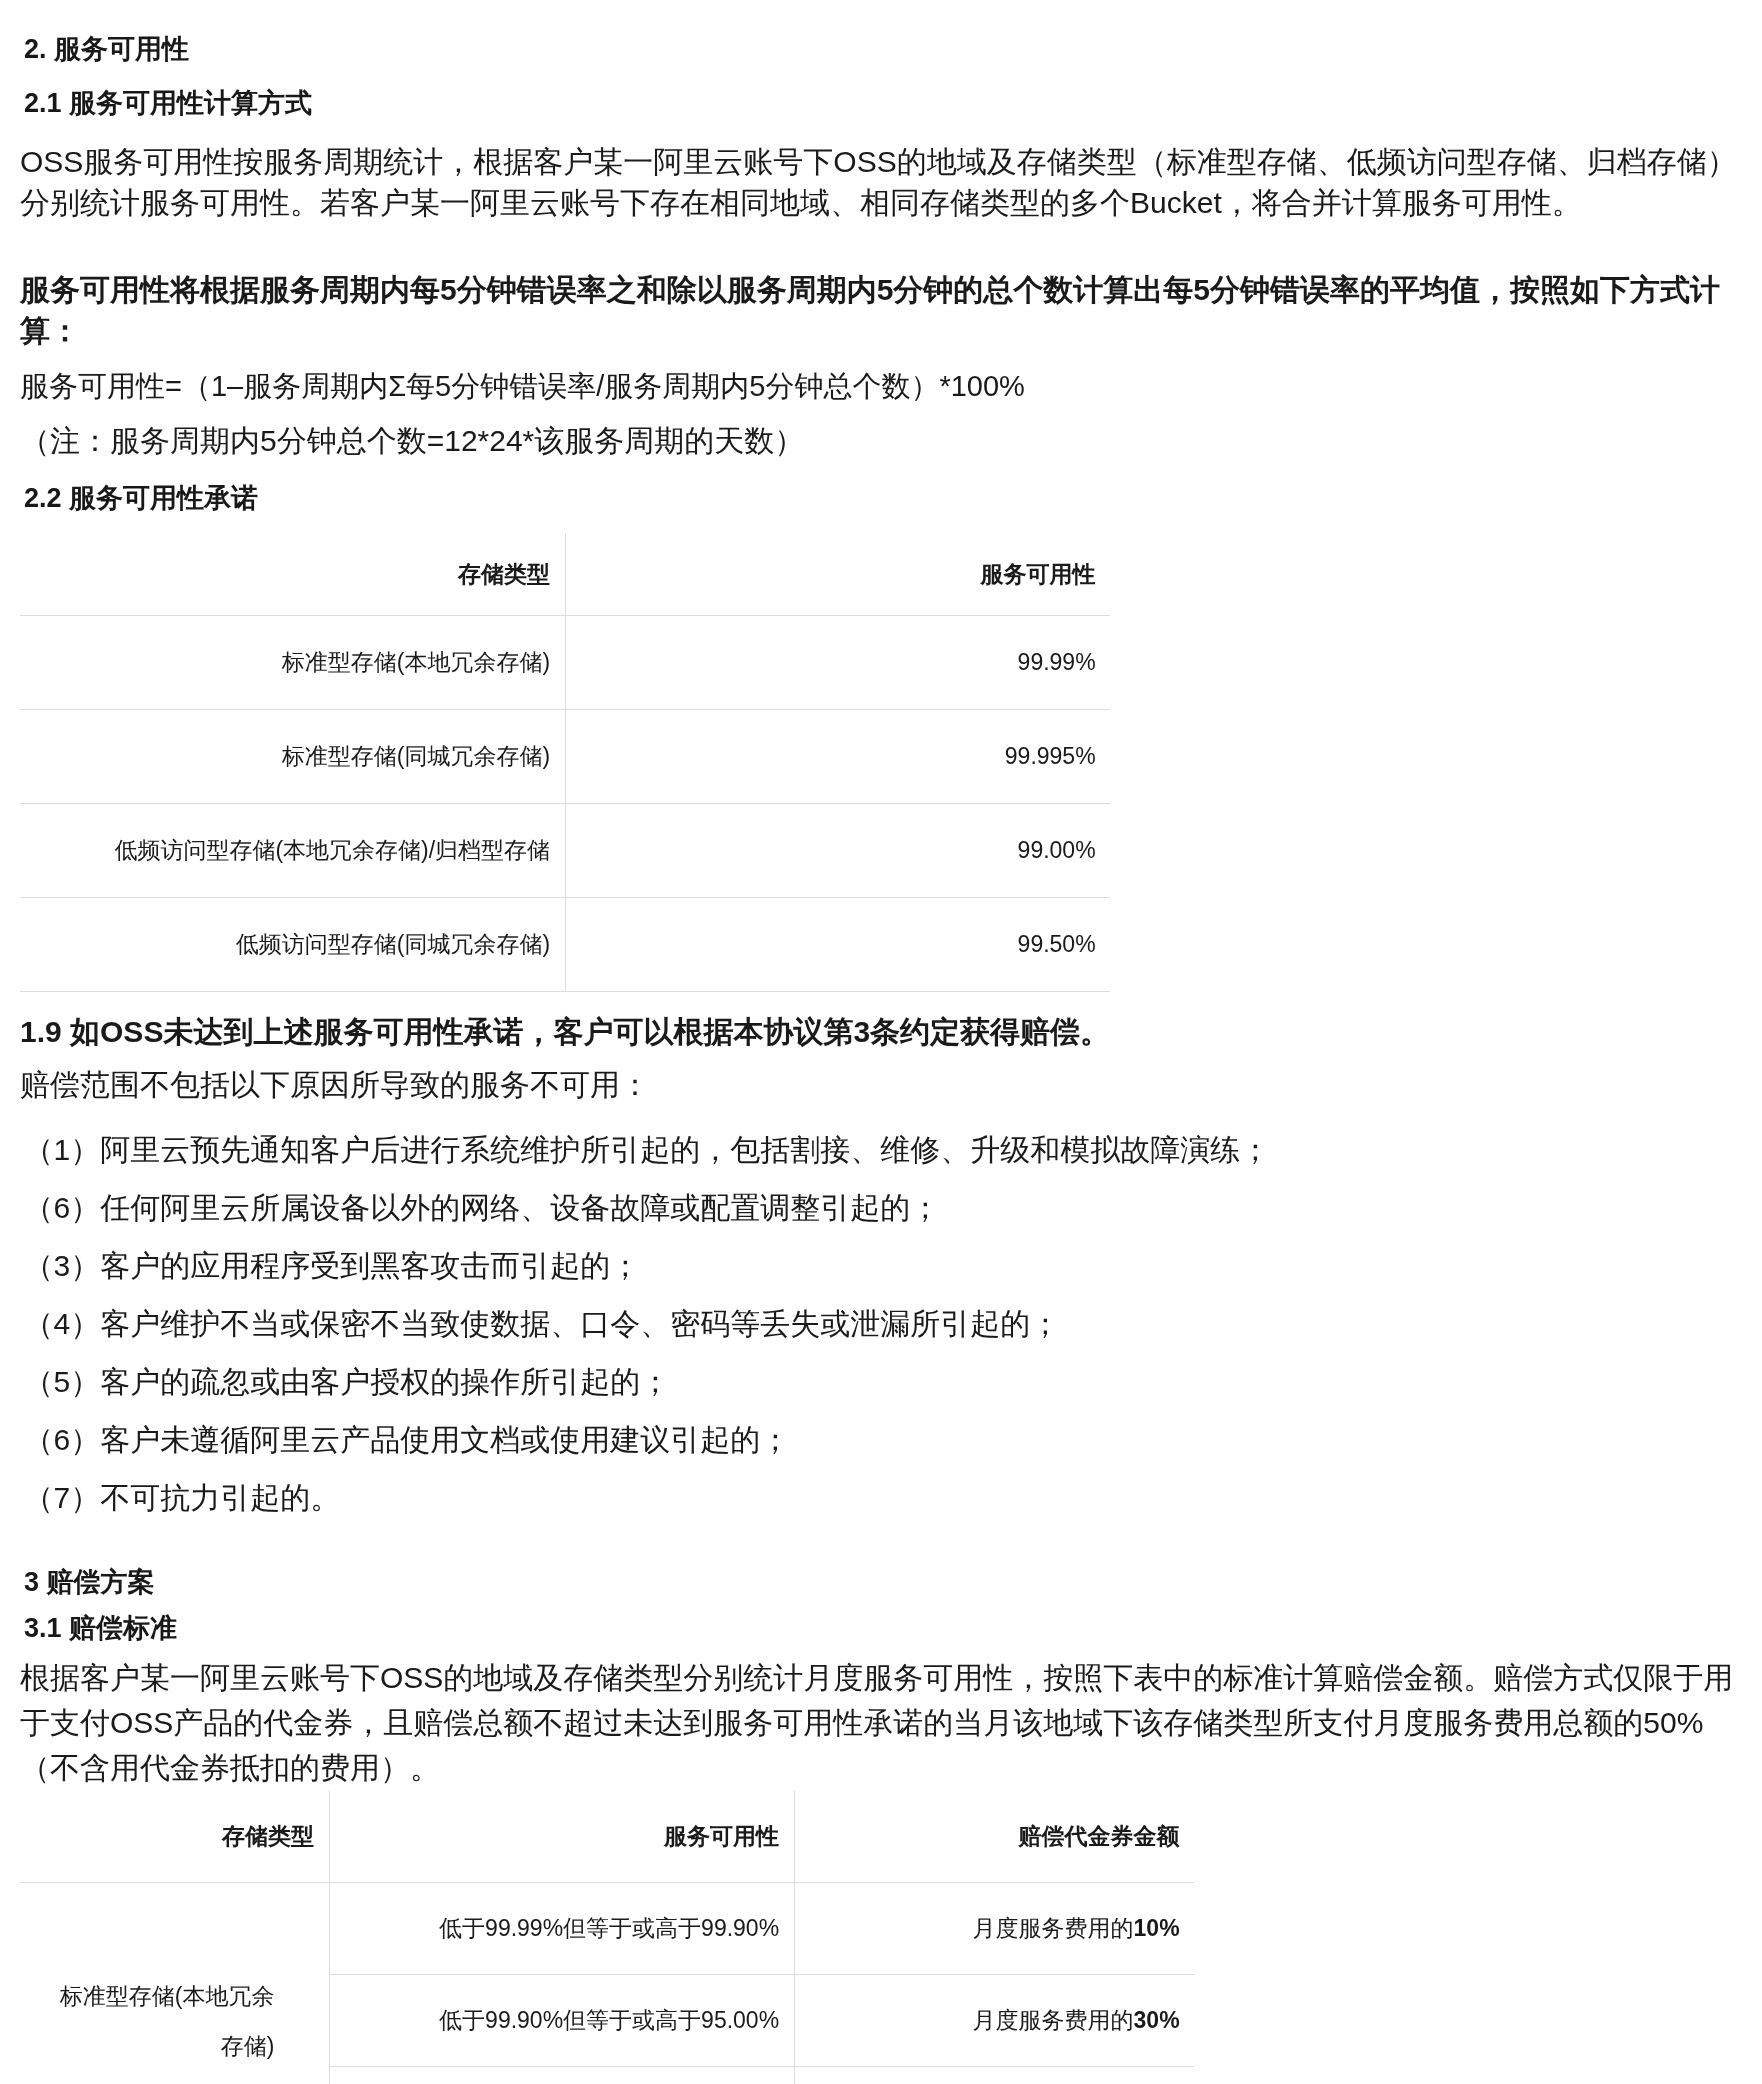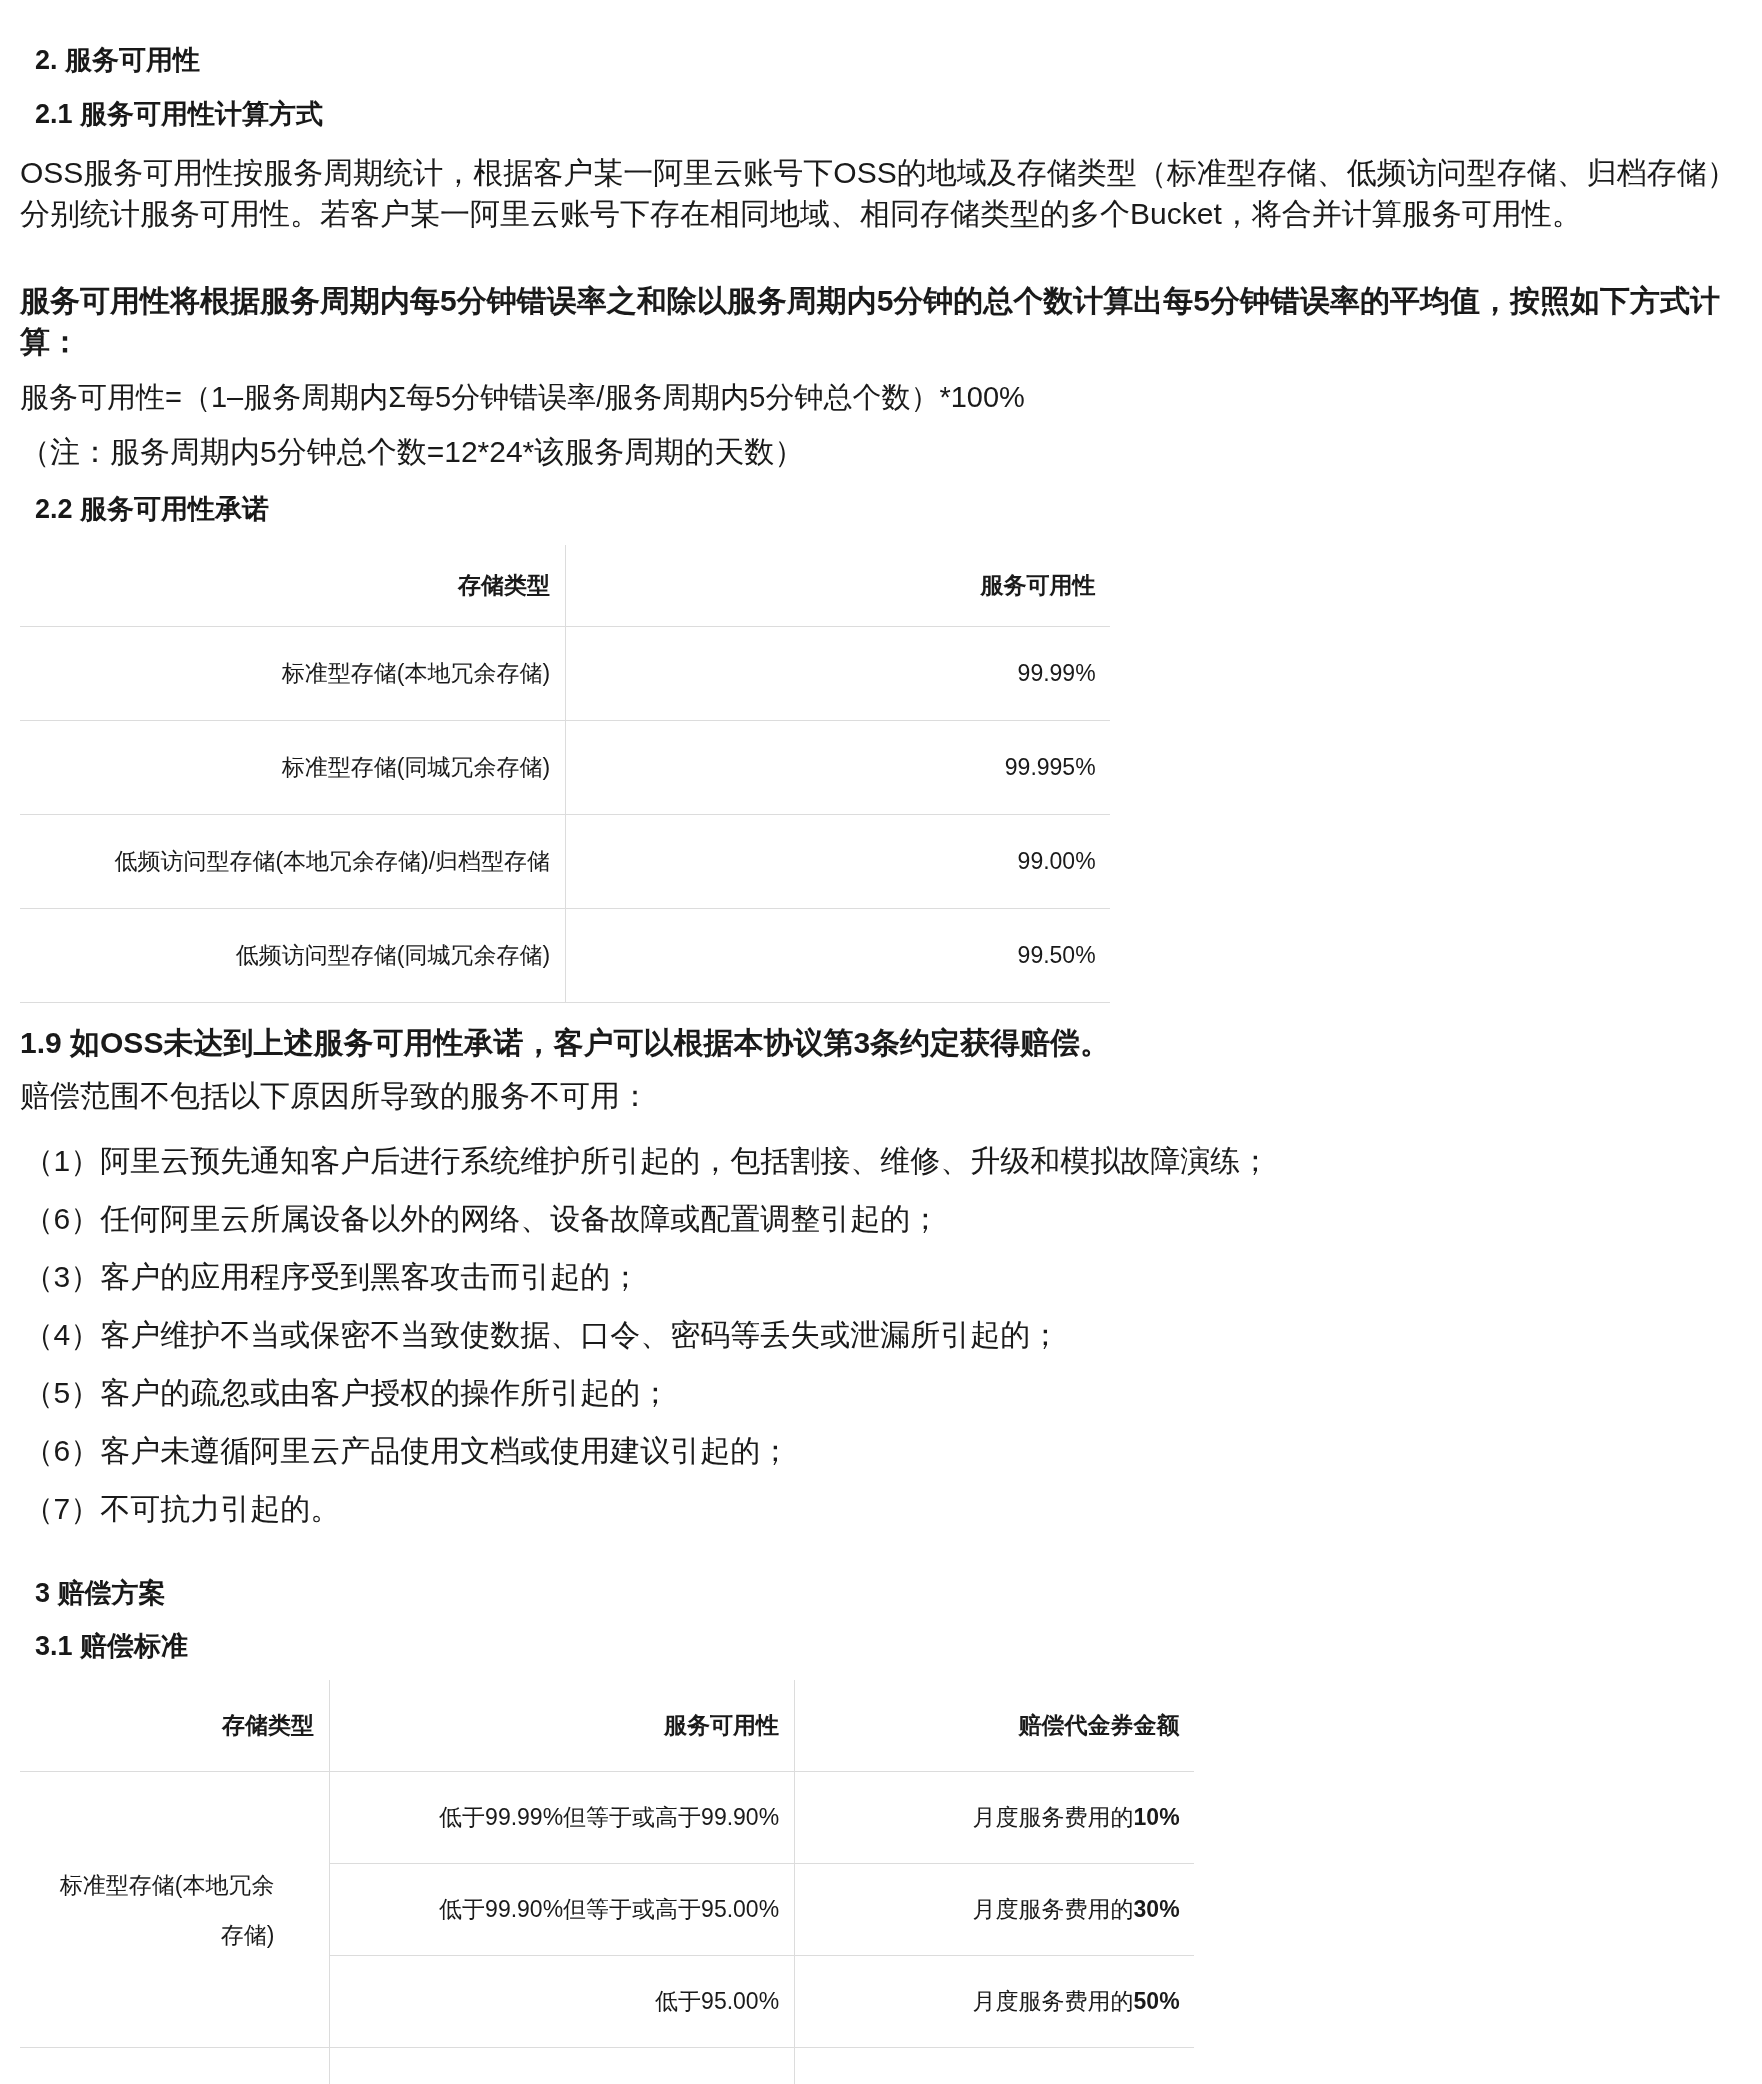--- a/index.html
+++ b/index.html
@@ -6,21 +6,21 @@
   body {
     width: 1762px; height: 2085px;
     background: #ffffff;
     overflow: hidden;
     font-family: "Liberation Sans", "DejaVu Sans", sans-serif;
     color: #1a1a1a;
     -webkit-font-smoothing: antialiased;
   }
   .doc { padding: 26px 20px 0 20px; }
 
-  h2, h3 { margin: 15px; font-size: 27px; line-height: 38px; font-weight: 700; color: #181818; }
+  h2, h3 { margin: 4px; font-size: 27px; line-height: 38px; font-weight: 700; color: #181818; }
   p { margin: 0; font-size: 30px; line-height: 41px; font-weight: 400; }
 
   .h-sub21   { margin-top: 16px; }
   .para-21   { margin-top: 19px; max-width: 1723px; }
   .para-bold { margin-top: 46px; font-weight: 700; }
   .formula   { margin-top: 15.3px; font-size: 29px; line-height: 41px; font-weight: 500; }
   .note      { margin-top: 12.6px; }
   .h-sub22   { margin-top: 18px; }
 
   table { border-collapse: collapse; table-layout: fixed; }
@@ -121,20 +121,21 @@
   <p class="excl">（3）客户的应用程序受到黑客攻击而引起的；</p>
   <p class="excl">（4）客户维护不当或保密不当致使数据、口令、密码等丢失或泄漏所引起的；</p>
   <p class="excl">（5）客户的疏忽或由客户授权的操作所引起的；</p>
   <p class="excl">（6）客户未遵循阿里云产品使用文档或使用建议引起的；</p>
   <p class="excl">（7）不可抗力引起的。</p>
 
   <h2 class="h-sec3">3 赔偿方案</h2>
 
   <h3 class="h-sub31">3.1 赔偿标准</h3>
 
+  <p class="para-31">根据客户某一阿里云账号下OSS的地域及存储类型分别统计月度服务可用性，按照下表中的标准计算赔偿金额。赔偿方式仅限于用于支付OSS产品的代金券，且赔偿总额不超过未达到服务可用性承诺的当月该地域下该存储类型所支付月度服务费用总额的50%（不含用代金券抵扣的费用）。</p>
 
   <table id="t2">
     <colgroup>
         <col class="c1">
         <col class="c2">
         <col class="c3">
       </colgroup>
     <tbody>
         <tr>
       <th class="bdr">存储类型</th>

